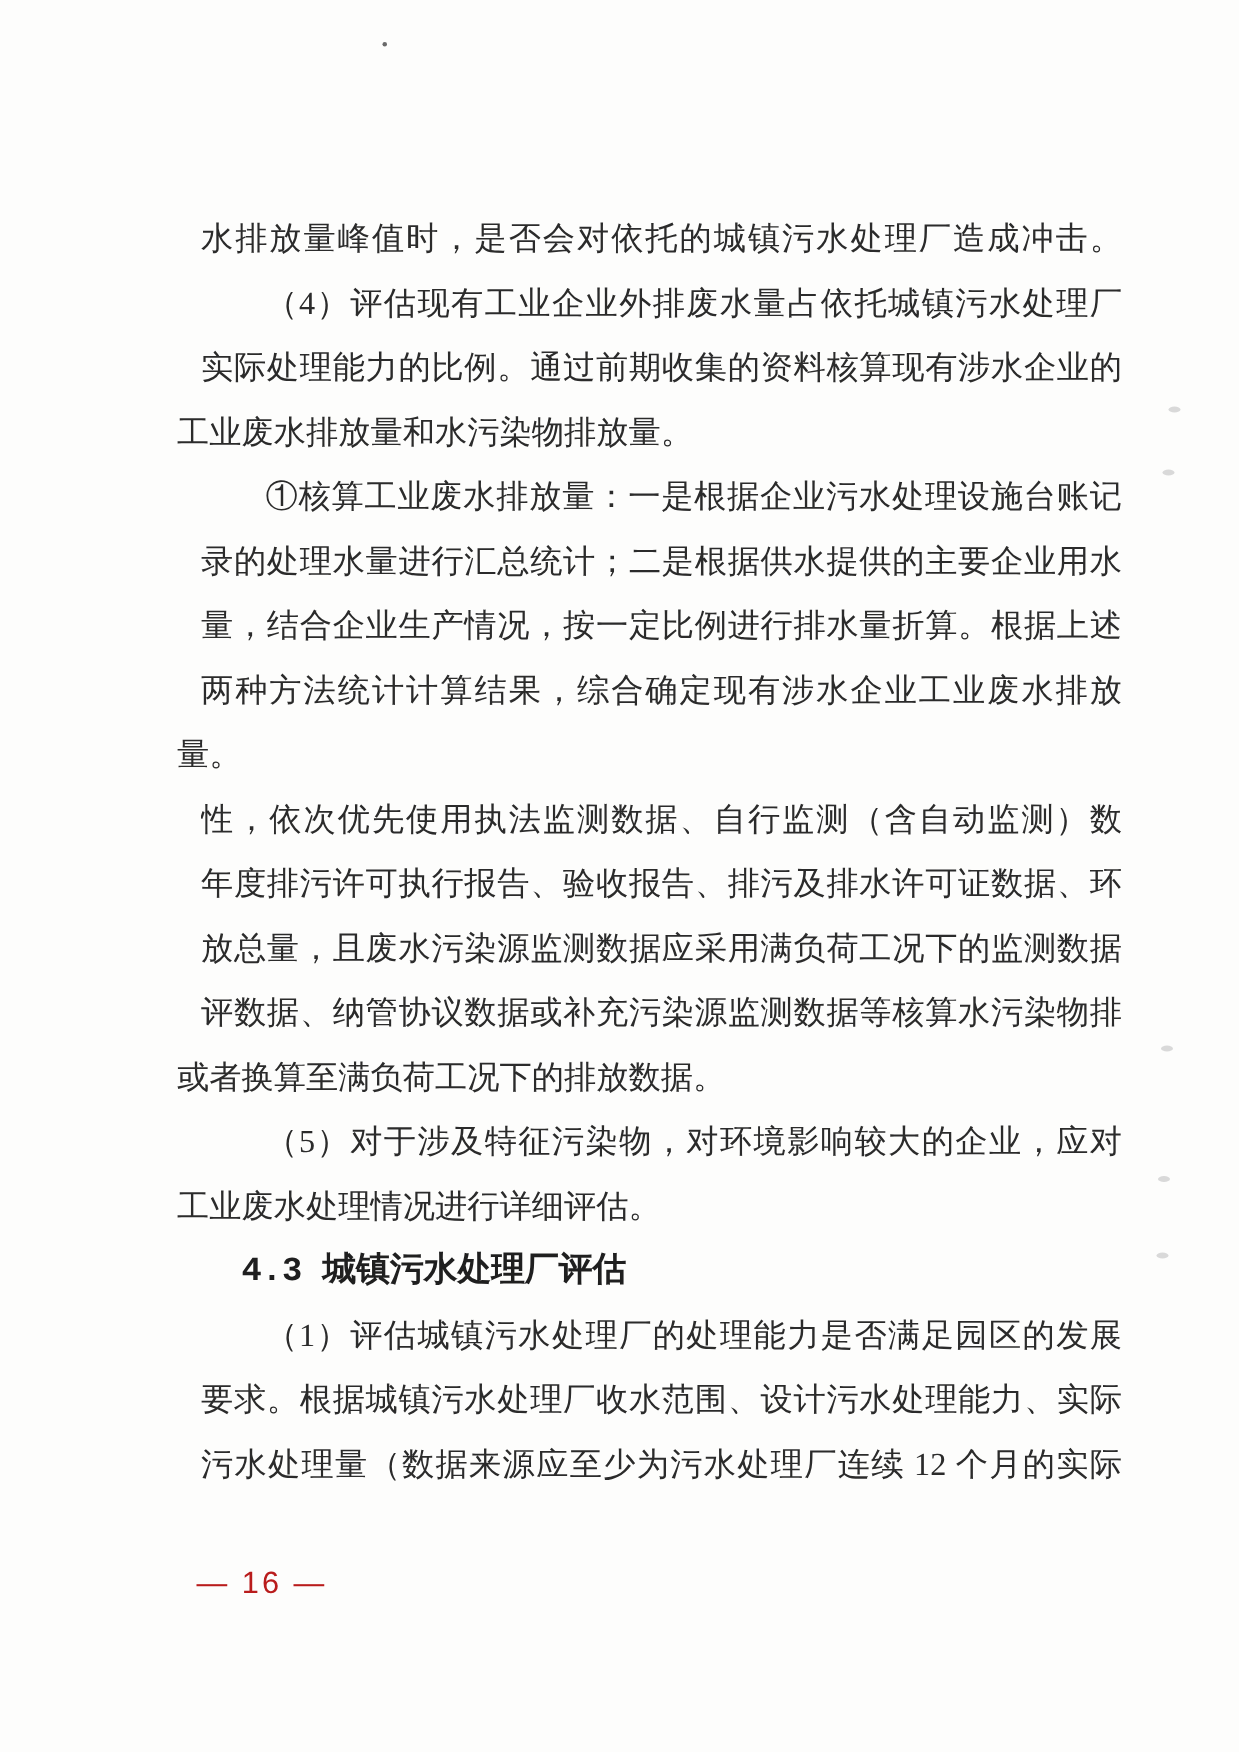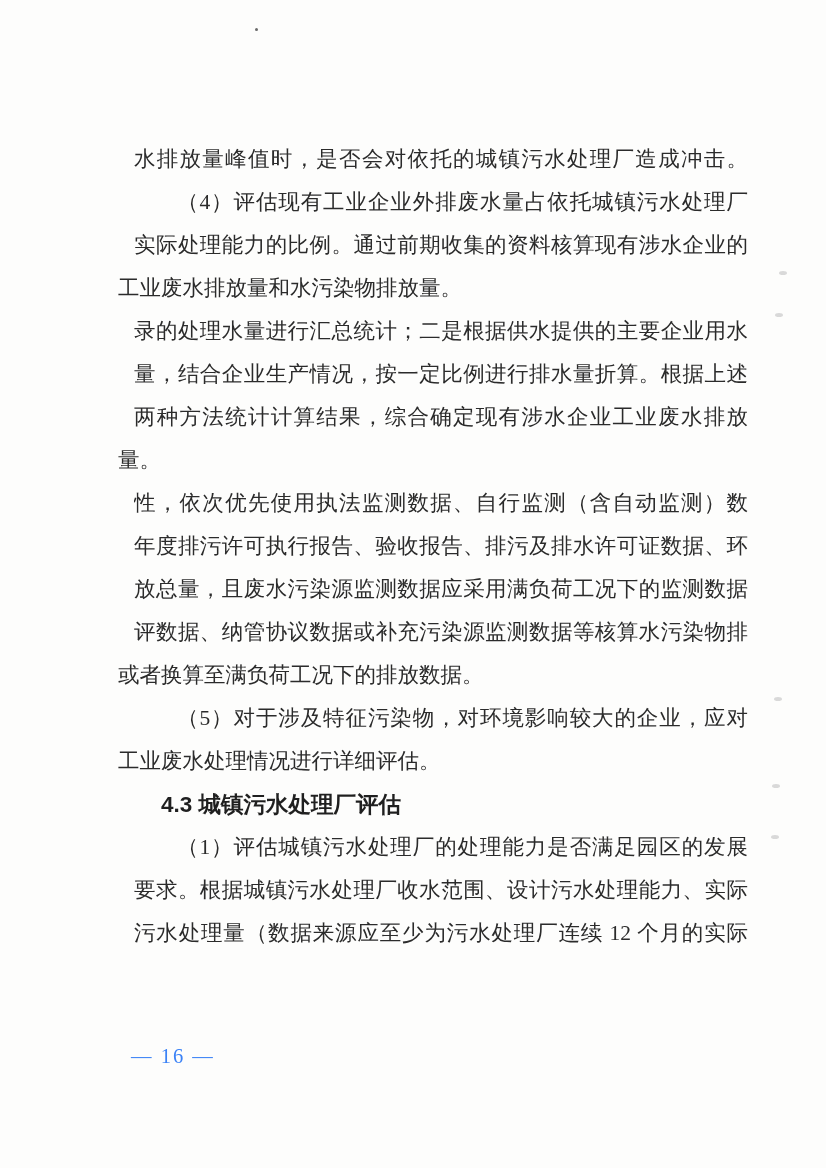--- a/index.html
+++ b/index.html
@@ -38,36 +38,36 @@
     margin-left: 16px;
   }
   .last {
     text-align: left;
     text-align-last: left;
   }
   .ind {
     text-indent: 43px;
   }
   .heading {
-    font-family: Liberation Sans, sans-serif;
+    font-family: Liberation Mono, monospace;
     font-weight: 700;
     font-size: 22.5px;
     color: #1f1f1f;
     text-align: left;
     text-align-last: left;
   }
   .footer {
     position: absolute;
     left: 131px;
     top: 1042px;
     height: 28px;
     line-height: 28px;
-    font-family: Liberation Serif, serif;
+    font-family: Liberation Sans, sans-serif;
     font-size: 20.5px;
-    color: #3b82f6;
+    color: #b91c1c;
     letter-spacing: 2px;
   }
   .speck {
     position: absolute;
     border-radius: 50%;
   }
   .speck-dark {
     width: 3px;
     height: 3px;
     background: #6a6a6a;
@@ -81,20 +81,21 @@
 </head>
 <body>
 
 <div class="page">
 
   <div class="doc-body">
     <p class="ln j">水排放量峰值时，是否会对依托的城镇污水处理厂造成冲击。</p>
     <p class="ln j ind">（4）评估现有工业企业外排废水量占依托城镇污水处理厂</p>
     <p class="ln j">实际处理能力的比例。通过前期收集的资料核算现有涉水企业的</p>
     <p class="ln last">工业废水排放量和水污染物排放量。</p>
+    <p class="ln j ind">①核算工业废水排放量：一是根据企业污水处理设施台账记</p>
     <p class="ln j">录的处理水量进行汇总统计；二是根据供水提供的主要企业用水</p>
     <p class="ln j">量，结合企业生产情况，按一定比例进行排水量折算。根据上述</p>
     <p class="ln j">两种方法统计计算结果，综合确定现有涉水企业工业废水排放</p>
     <p class="ln last">量。</p>
     <p class="ln j">性，依次优先使用执法监测数据、自行监测（含自动监测）数据、</p>
     <p class="ln j">年度排污许可执行报告、验收报告、排污及排水许可证数据、环</p>
     <p class="ln j">放总量，且废水污染源监测数据应采用满负荷工况下的监测数据</p>
     <p class="ln j">评数据、纳管协议数据或补充污染源监测数据等核算水污染物排</p>
     <p class="ln last">或者换算至满负荷工况下的排放数据。</p>
     <p class="ln j ind">（5）对于涉及特征污染物，对环境影响较大的企业，应对</p>

